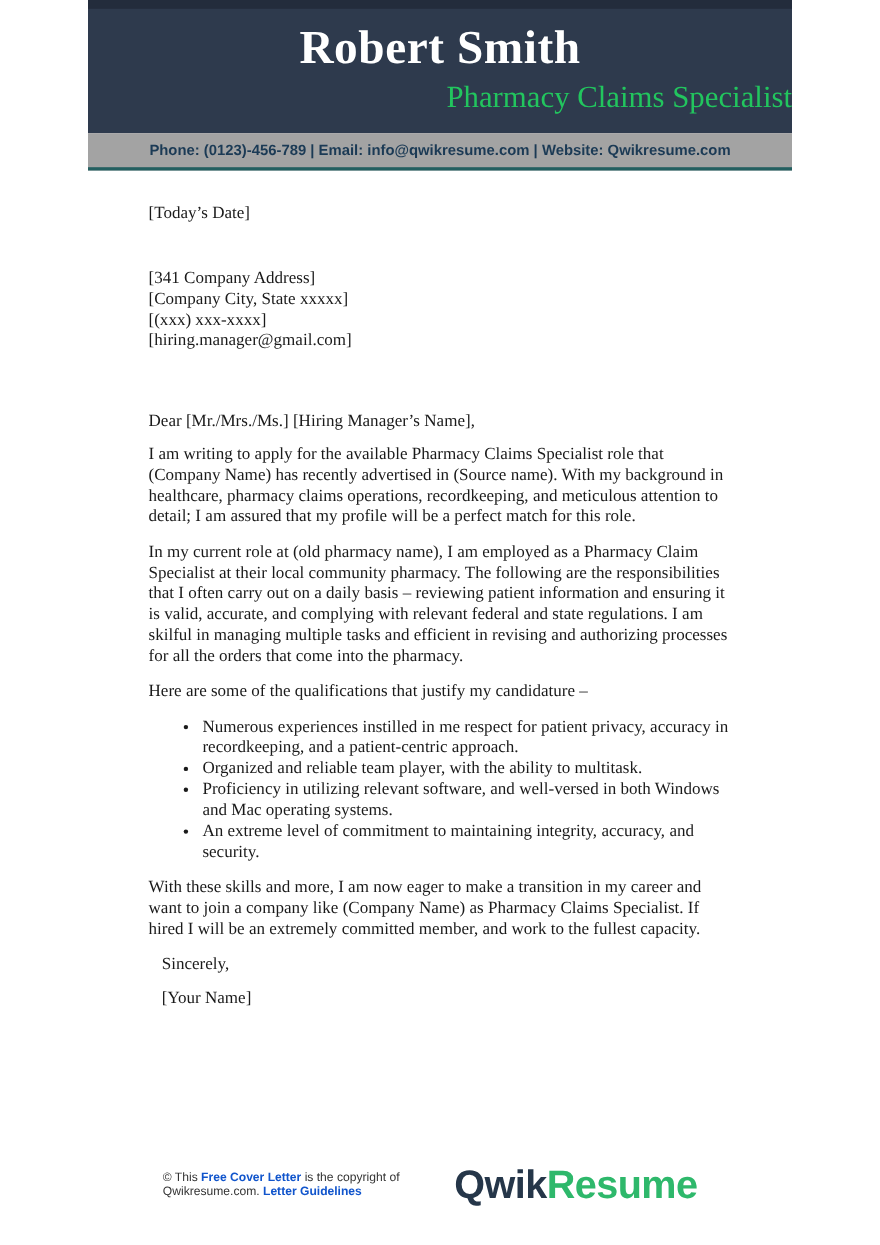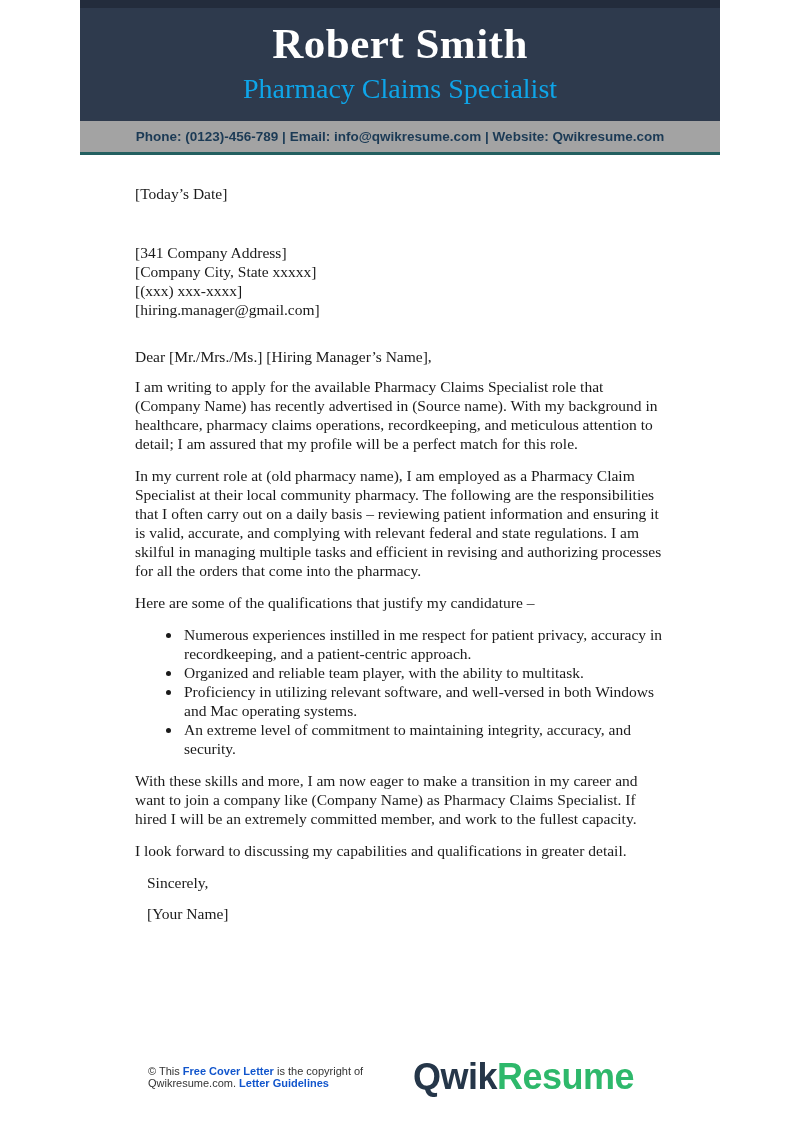--- a/index.html
+++ b/index.html
@@ -25,25 +25,26 @@
     margin: 0;
     color: #ffffff;
     font-family: "Liberation Serif", serif;
     font-weight: bold;
     font-size: 43px;
     line-height: 1.12;
     letter-spacing: 0.5px;
   }
   .candidate-title {
     margin: 5px 0 0 0;
-    color: #0ea5e9;
+    color: #22c55e;
     font-family: "Liberation Serif", serif;
     font-weight: normal;
     font-size: 28px;
     line-height: 1.15;
+    text-align: right;
   }
 
   
   .contact-bar {
     background: #a3a3a3;
     border-bottom: 3px solid #235f60;
     height: 31px;
     display: flex;
     align-items: center;
     justify-content: center;
@@ -55,21 +56,21 @@
 
   
   .letter {
     padding: 30px 54px 0 55px;
     font-size: 15.5px;
     line-height: 1.225;
   }
   .date-line { margin: 0; }
   .recipient-address { margin-top: 40px; }
   .recipient-address div { margin: 0; }
-  .salutation { margin-top: 28px; }
+  .salutation { margin-top: 54px; }
   .letter p { margin: 13px 0; }
   .salutation + p { margin-top: 11px; }
   ul.qualifications {
     margin: 13px 0;
     padding-left: 47px;
     list-style: disc outside;
   }
   ul.qualifications li { padding-left: 2px; margin: 0; }
   .signoff-block { margin-top: 13px; }
   .signoff-block div { margin: 12px; }
@@ -134,21 +135,20 @@
     <p>Here are some of the qualifications that justify my candidature –</p>
 
     <ul class="qualifications">
       <li>Numerous experiences instilled in me respect for patient privacy, accuracy in recordkeeping, and a patient-centric approach.</li>
       <li>Organized and reliable team player, with the ability to multitask.</li>
       <li>Proficiency in utilizing relevant software, and well-versed in both Windows and Mac operating systems.</li>
       <li>An extreme level of commitment to maintaining integrity, accuracy, and security.</li>
     </ul>
 
     <p>With these skills and more, I am now eager to make a transition in my career and want to join a company like (Company Name) as Pharmacy Claims Specialist. If hired I will be an extremely committed member, and work to the fullest capacity.</p>
-    <p>I look forward to discussing my capabilities and qualifications in greater detail.</p>
 
     <div class="signoff-block">
       <div>Sincerely,</div>
       <div>[Your Name]</div>
     </div>
   </main>
 
   <footer class="footer">
     <div class="copyright">
       <span>© This </span><a>Free Cover Letter</a><span> is the copyright of Qwikresume.com. </span><a>Letter Guidelines</a>

